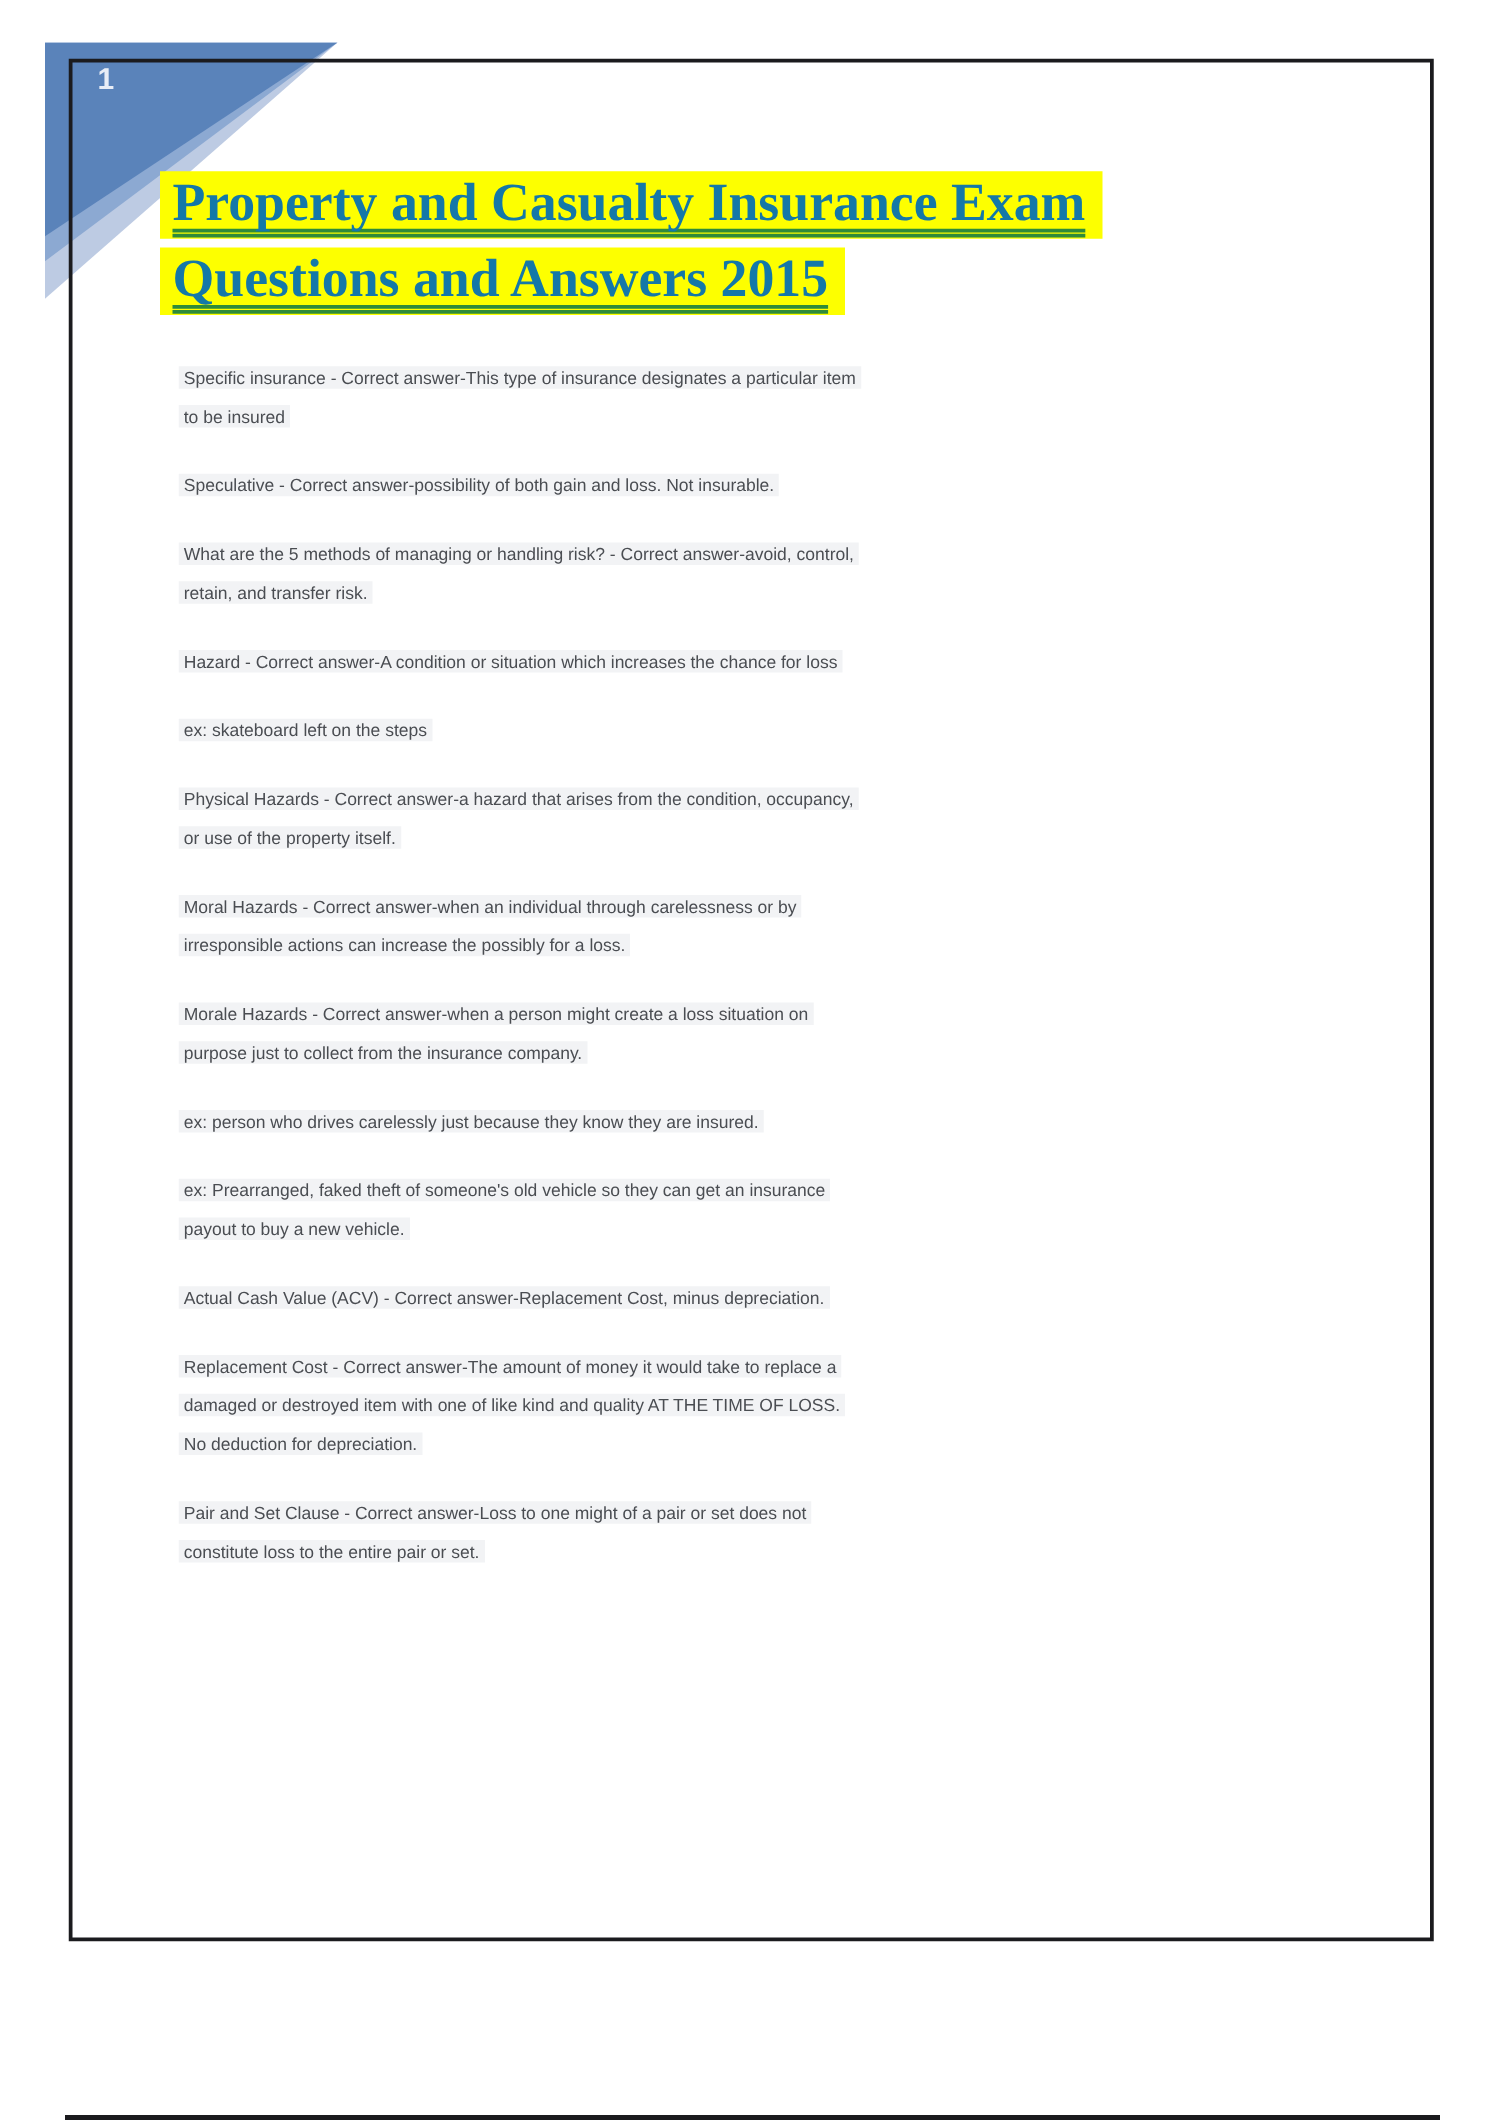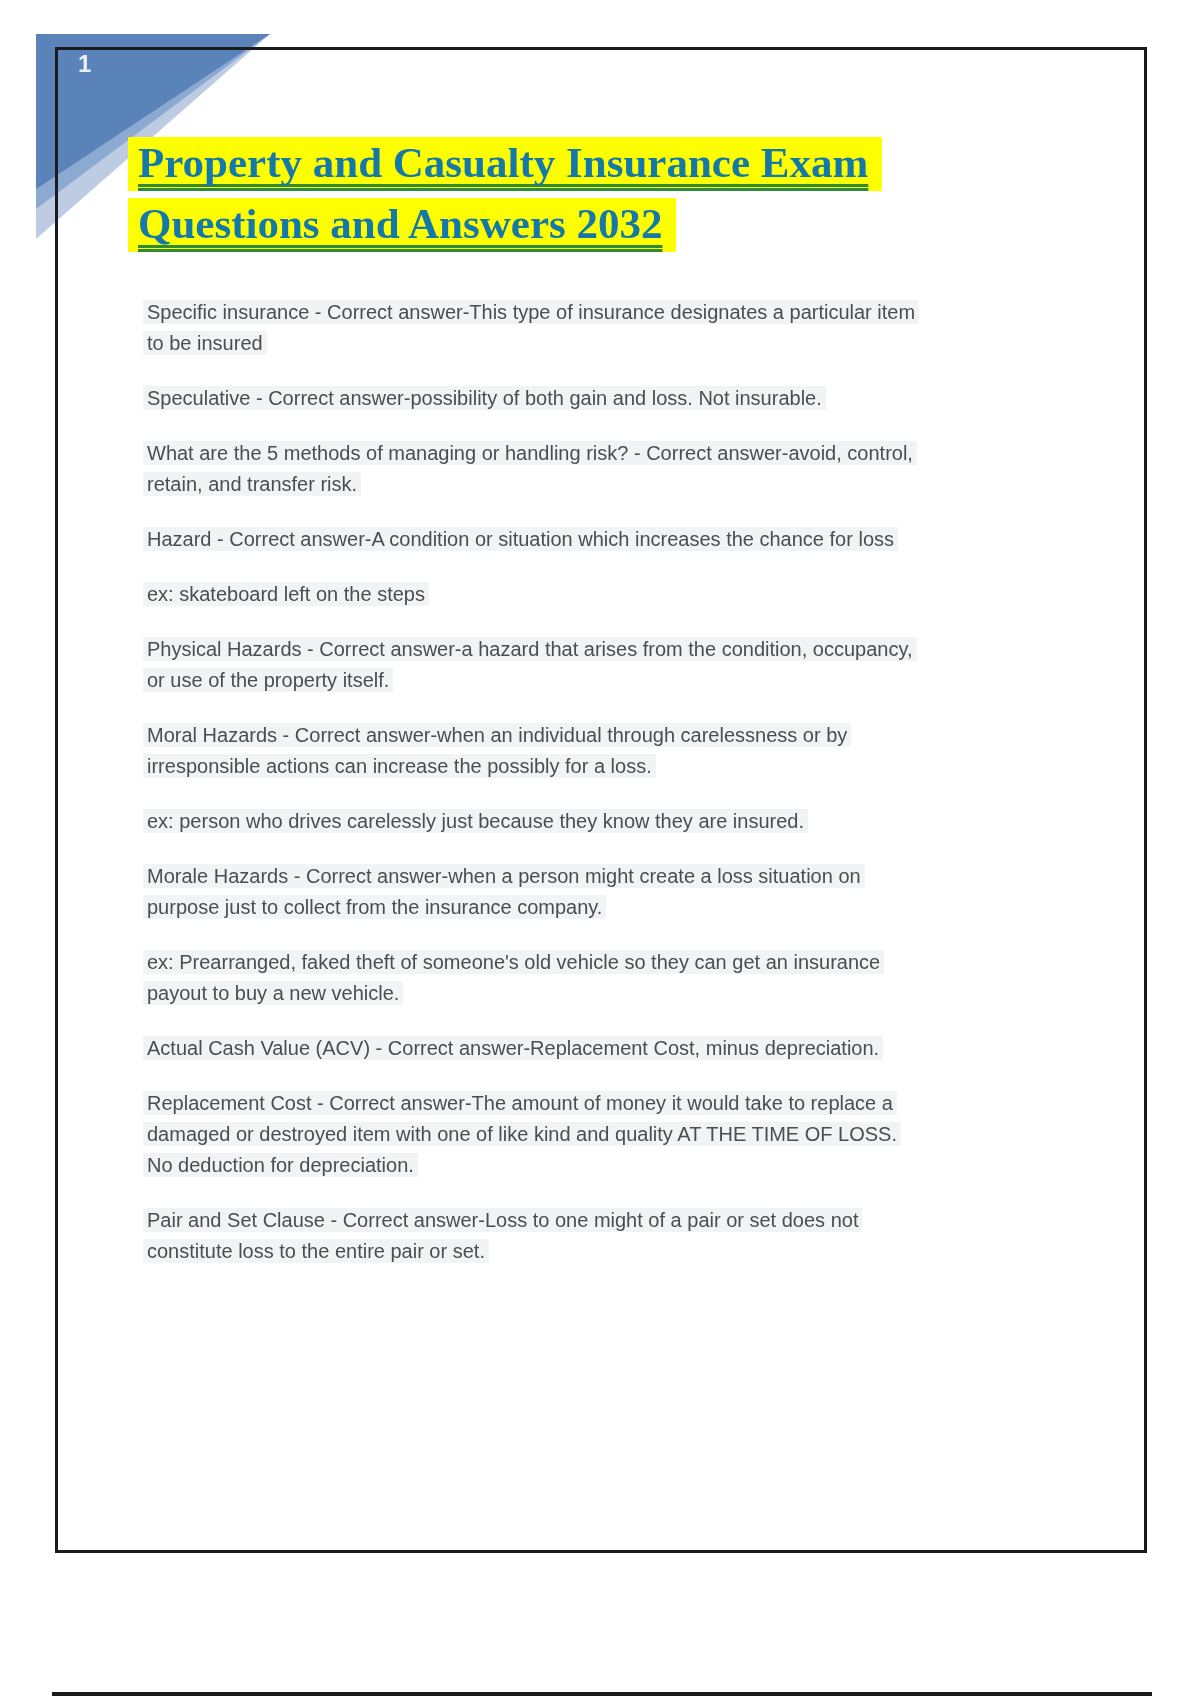--- a/index.html
+++ b/index.html
@@ -59,22 +59,22 @@
     font:700 43px "Liberation Serif",serif;
     padding:1px 14px 4px 10px;
     text-decoration-line:underline;
     text-decoration-style:double;
     text-decoration-color:var(--title-underline);
     text-decoration-thickness:3px;
     text-underline-offset:7px;
     text-decoration-skip-ink:none;
   }
   .body-block{
-    margin:38px 0 0 15px;
-    font-size:20px;
+    margin:28px 0 0 15px;
+    font-size:14px;
     line-height:31px;
     color:var(--body-text);
   }
   .qa-para{
     margin:0 0 24px 0;
     white-space:pre-line;
   }
   .qa-hl{
     background:var(--body-highlight);
     padding:1px 4px;
@@ -95,38 +95,38 @@
 
   <div class="page-frame"></div>
 
   <div class="page-number">1</div>
 
   <div class="content">
     <div class="title-line">
       <span class="title-hl">Property and Casualty Insurance Exam</span>
     </div>
     <div class="title-line">
-      <span class="title-hl">Questions and Answers 2032</span>
+      <span class="title-hl">Questions and Answers 2015</span>
     </div>
 
     <div class="body-block">
       <div class="qa-para"><span class="qa-hl">Specific insurance - Correct answer-This type of insurance designates a particular item
 to be insured</span></div>
       <div class="qa-para"><span class="qa-hl">Speculative - Correct answer-possibility of both gain and loss. Not insurable.</span></div>
       <div class="qa-para"><span class="qa-hl">What are the 5 methods of managing or handling risk? - Correct answer-avoid, control,
 retain, and transfer risk.</span></div>
       <div class="qa-para"><span class="qa-hl">Hazard - Correct answer-A condition or situation which increases the chance for loss</span></div>
       <div class="qa-para"><span class="qa-hl">ex: skateboard left on the steps</span></div>
       <div class="qa-para"><span class="qa-hl">Physical Hazards - Correct answer-a hazard that arises from the condition, occupancy,
 or use of the property itself.</span></div>
       <div class="qa-para"><span class="qa-hl">Moral Hazards - Correct answer-when an individual through carelessness or by
 irresponsible actions can increase the possibly for a loss.</span></div>
-      <div class="qa-para"><span class="qa-hl">ex: person who drives carelessly just because they know they are insured.</span></div>
       <div class="qa-para"><span class="qa-hl">Morale Hazards - Correct answer-when a person might create a loss situation on
 purpose just to collect from the insurance company.</span></div>
+      <div class="qa-para"><span class="qa-hl">ex: person who drives carelessly just because they know they are insured.</span></div>
       <div class="qa-para"><span class="qa-hl">ex: Prearranged, faked theft of someone's old vehicle so they can get an insurance
 payout to buy a new vehicle.</span></div>
       <div class="qa-para"><span class="qa-hl">Actual Cash Value (ACV) - Correct answer-Replacement Cost, minus depreciation.</span></div>
       <div class="qa-para"><span class="qa-hl">Replacement Cost - Correct answer-The amount of money it would take to replace a
 damaged or destroyed item with one of like kind and quality AT THE TIME OF LOSS.
 No deduction for depreciation.</span></div>
       <div class="qa-para"><span class="qa-hl">Pair and Set Clause - Correct answer-Loss to one might of a pair or set does not
 constitute loss to the entire pair or set.</span></div>
     </div>
   </div>

